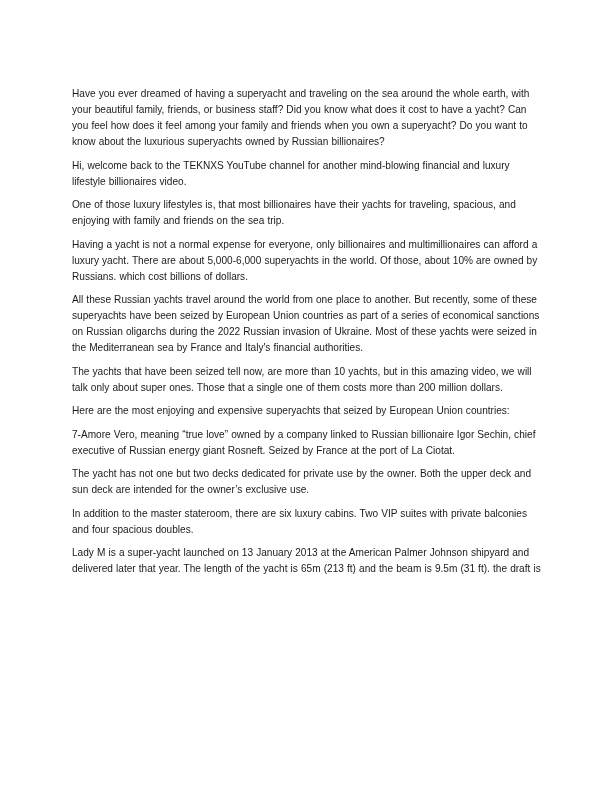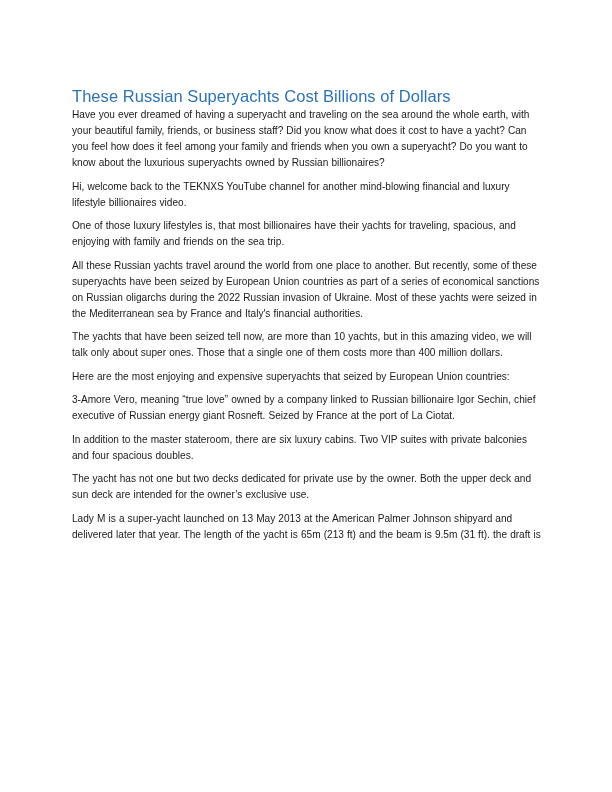--- a/index.html
+++ b/index.html
@@ -34,24 +34,24 @@
       line-height: 16px;
       margin: 0 0 7.5px 0;
       letter-spacing: 0px;
       word-spacing: 0.3px;
     }
   </style>
 </head>
 <body>
 
 <div class="page">
-  <h1 class="title">These Russian Superyachts Cost Billions of Dollars</h1>
   <p class="para">Have you ever dreamed of having a superyacht and traveling on the sea around the whole earth, with your beautiful family, friends, or business staff? Did you know what does it cost to have a yacht? Can you feel how does it feel among your family and friends when you own a superyacht? Do you want to know about the luxurious superyachts owned by Russian billionaires?</p>
   <p class="para">Hi, welcome back to the TEKNXS YouTube channel for another mind-blowing financial and luxury lifestyle billionaires video.</p>
   <p class="para">One of those luxury lifestyles is, that most billionaires have their yachts for traveling, spacious, and enjoying with family and friends on the sea trip.</p>
+  <p class="para">Having a yacht is not a normal expense for everyone, only billionaires and multimillionaires can afford a luxury yacht. There are about 5,000-6,000 superyachts in the world. Of those, about 10% are owned by Russians. which cost billions of dollars.</p>
   <p class="para">All these Russian yachts travel around the world from one place to another. But recently, some of these superyachts have been seized by European Union countries as part of a series of economical sanctions on Russian oligarchs during the 2022 Russian invasion of Ukraine. Most of these yachts were seized in the Mediterranean sea by France and Italy's financial authorities.</p>
-  <p class="para">The yachts that have been seized tell now, are more than 10 yachts, but in this amazing video, we will talk only about super ones. Those that a single one of them costs more than 400 million dollars.</p>
+  <p class="para">The yachts that have been seized tell now, are more than 10 yachts, but in this amazing video, we will talk only about super ones. Those that a single one of them costs more than 200 million dollars.</p>
   <p class="para">Here are the most enjoying and expensive superyachts that seized by European Union countries:</p>
-  <p class="para">3-Amore Vero, meaning “true love” owned by a company linked to Russian billionaire Igor Sechin, chief executive of Russian energy giant Rosneft. Seized by France at the port of La Ciotat.</p>
+  <p class="para">7-Amore Vero, meaning “true love” owned by a company linked to Russian billionaire Igor Sechin, chief executive of Russian energy giant Rosneft. Seized by France at the port of La Ciotat.</p>
+  <p class="para">The yacht has not one but two decks dedicated for private use by the owner. Both the upper deck and sun deck are intended for the owner’s exclusive use.</p>
   <p class="para">In addition to the master stateroom, there are six luxury cabins. Two VIP suites with private balconies and four spacious doubles.</p>
-  <p class="para">The yacht has not one but two decks dedicated for private use by the owner. Both the upper deck and sun deck are intended for the owner’s exclusive use.</p>
-  <p class="para">Lady M is a super-yacht launched on 13 May 2013 at the American Palmer Johnson shipyard and delivered later that year. The length of the yacht is 65m (213 ft) and the beam is 9.5m (31 ft). the draft is</p>
+  <p class="para">Lady M is a super-yacht launched on 13 January 2013 at the American Palmer Johnson shipyard and delivered later that year. The length of the yacht is 65m (213 ft) and the beam is 9.5m (31 ft). the draft is</p>
 </div>
 
 </body></html>

